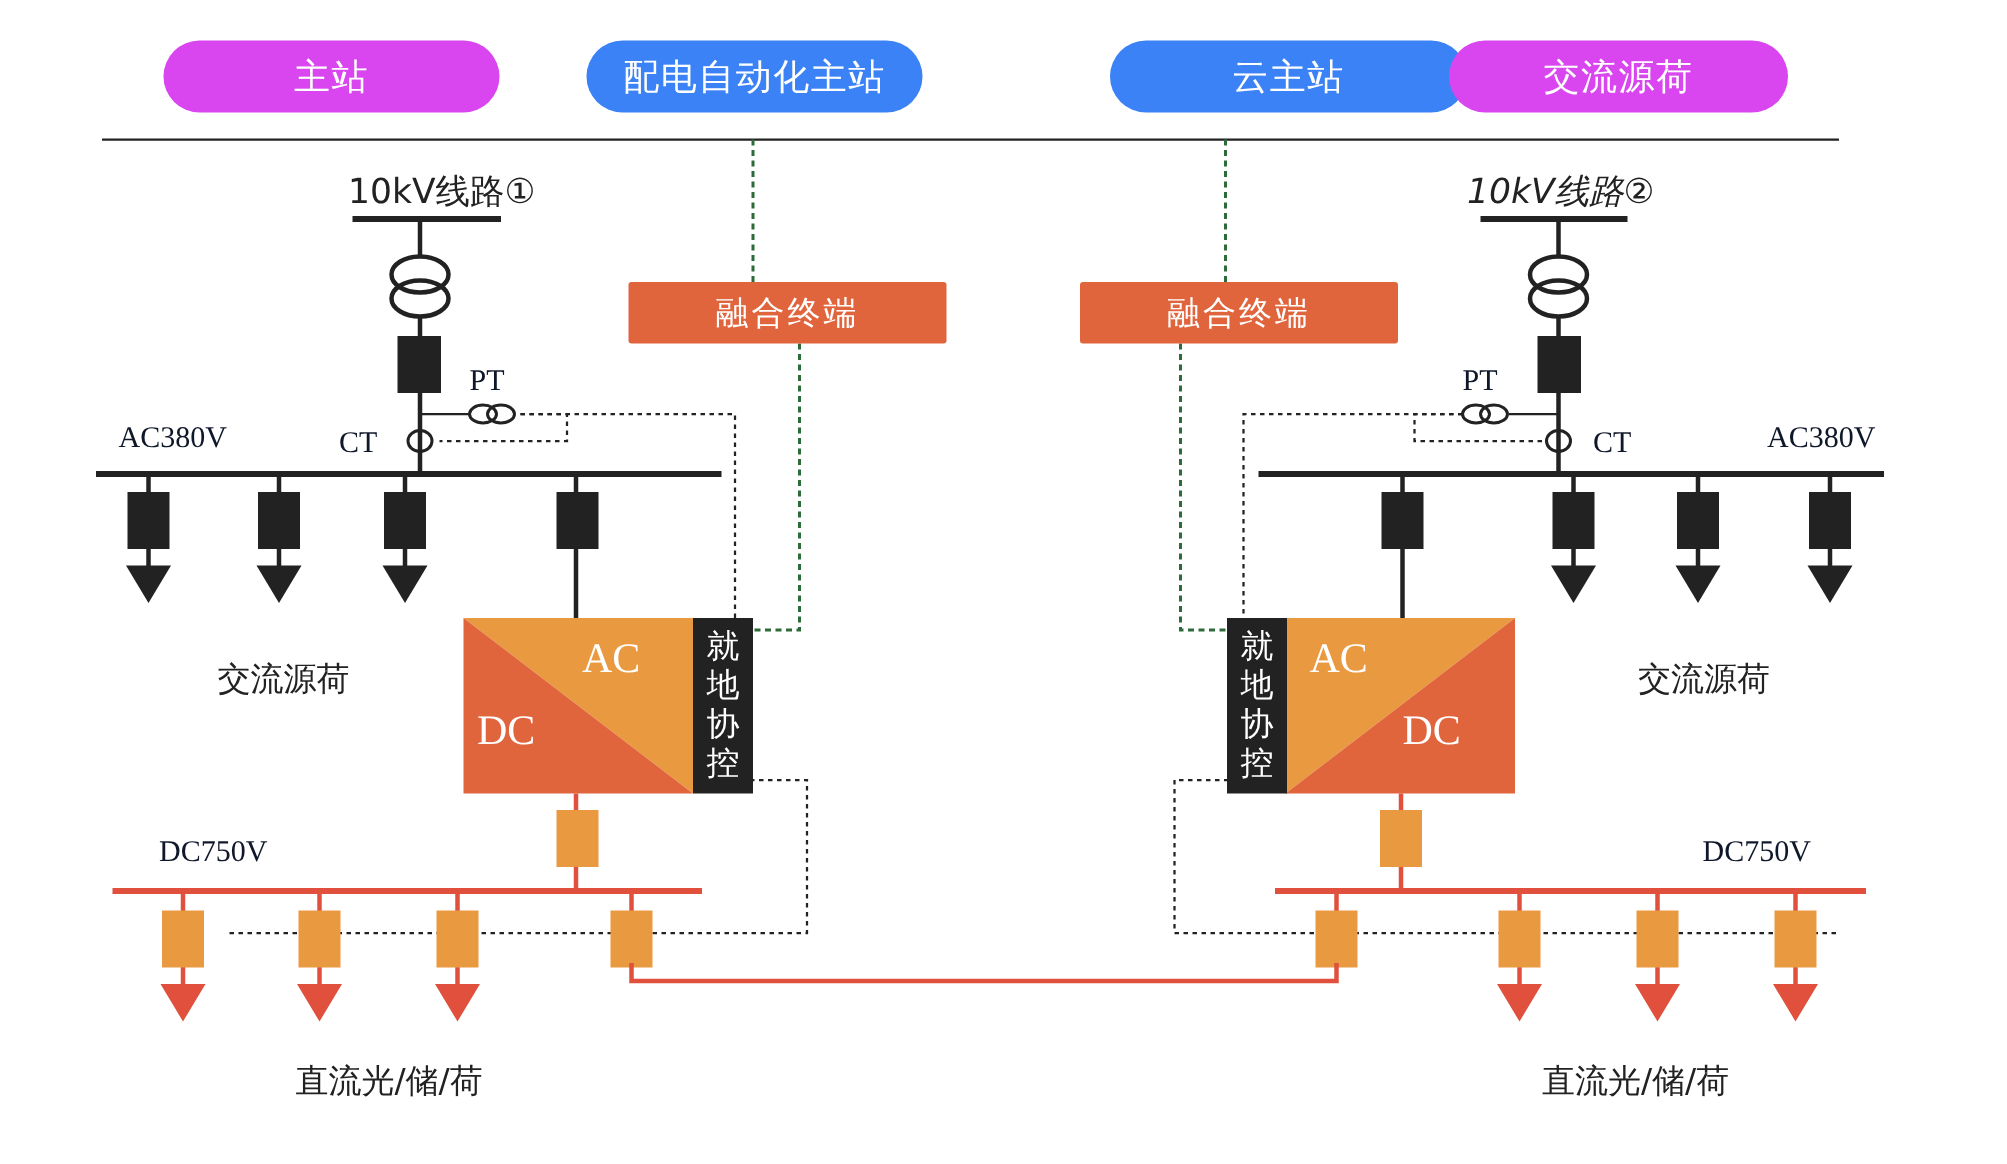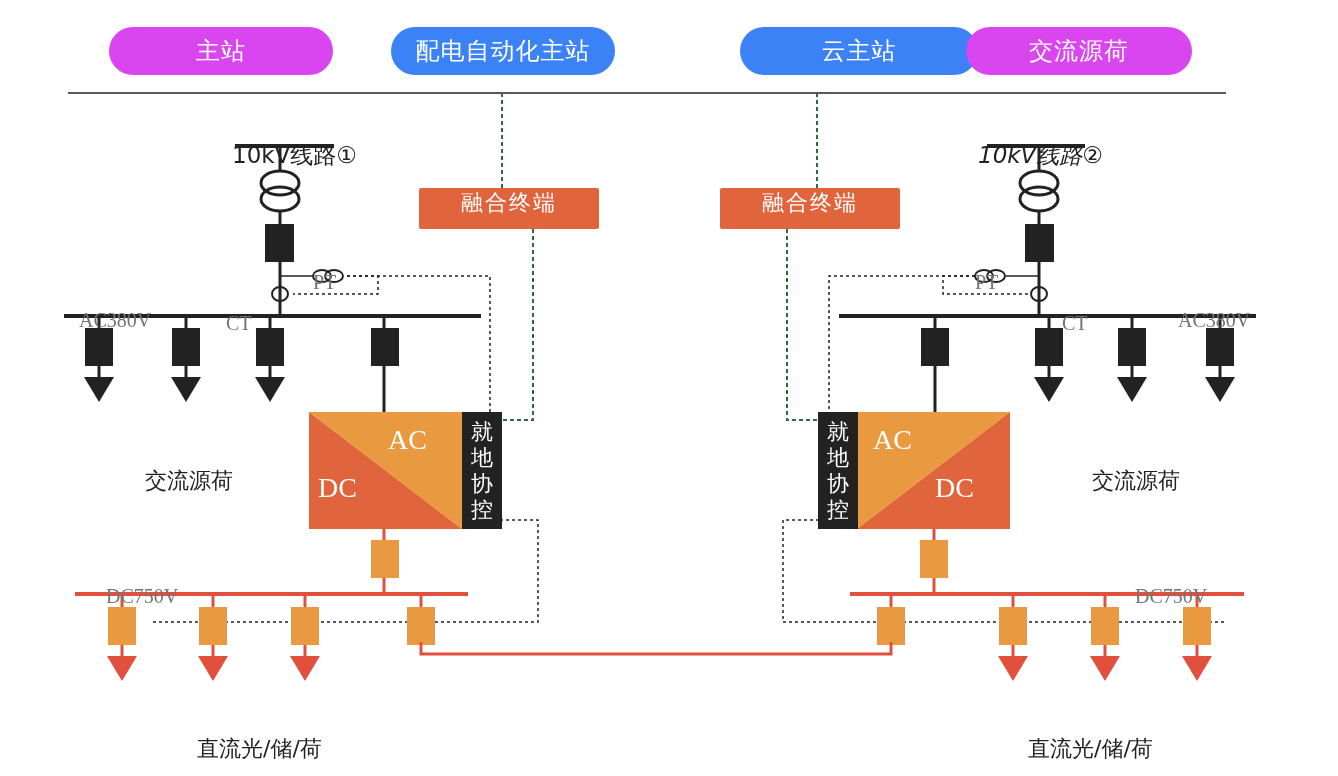--- a/index.html
+++ b/index.html
@@ -3,25 +3,25 @@
 <meta charset="utf-8">
 <style>
   html, body { margin: 0; padding: 0; background: #ffffff; }
   body { width: 1338px; height: 776px; position: relative; overflow: hidden;
          font-family: "DejaVu Sans", "Liberation Sans", sans-serif; }
   .pill { position: absolute; top: 27px; height: 48px; border-radius: 24px;
           color: #ffffff; font-size: 24px; display: flex; align-items: center;
           justify-content: center; letter-spacing: 1px; }
   .pill.orange { background: #d946ef; }
   .pill.red { background: #3b82f6; }
-  .term { position: absolute; top: 188px; height: 41px; width: 180px; background: #e0643c;
-          color: #fff; font-size: 22px; display: flex; justify-content: center;
+  .term { position: absolute; top: 188px; height: 41px; width: 212px; background: #e0643c;
+          color: #fff; font-size: 22px; display: flex; align-items: center; justify-content: center;
           border-radius: 2px; font-family: "DejaVu Serif", serif; letter-spacing: 2px; }
-  .lbl { position: absolute; font-size: 22px; color: #222; margin-top: 28px; }
-  .serif { font-family: "Liberation Serif", "DejaVu Serif", serif; color: #737373; }
+  .lbl { position: absolute; font-size: 22px; color: #222; }
+  .serif { font-family: "Liberation Serif", "DejaVu Serif", serif; color: #0f172a; }
   .ctrl { position: absolute; top: 412px; width: 40px; height: 117px; background: #222;
           color: #fff; font-size: 22px; line-height: 26px; display: flex; flex-direction: column;
           align-items: center; justify-content: center; }
   .conv-txt { position: absolute; color: #fff; font-family: "Liberation Serif", "DejaVu Serif", serif; font-size: 28px; }
   svg { position: absolute; left: 0; top: 0; }
 </style>
 </head>
 <body>
 
 <div class="pill orange" style="left:109px;width:224px;">

